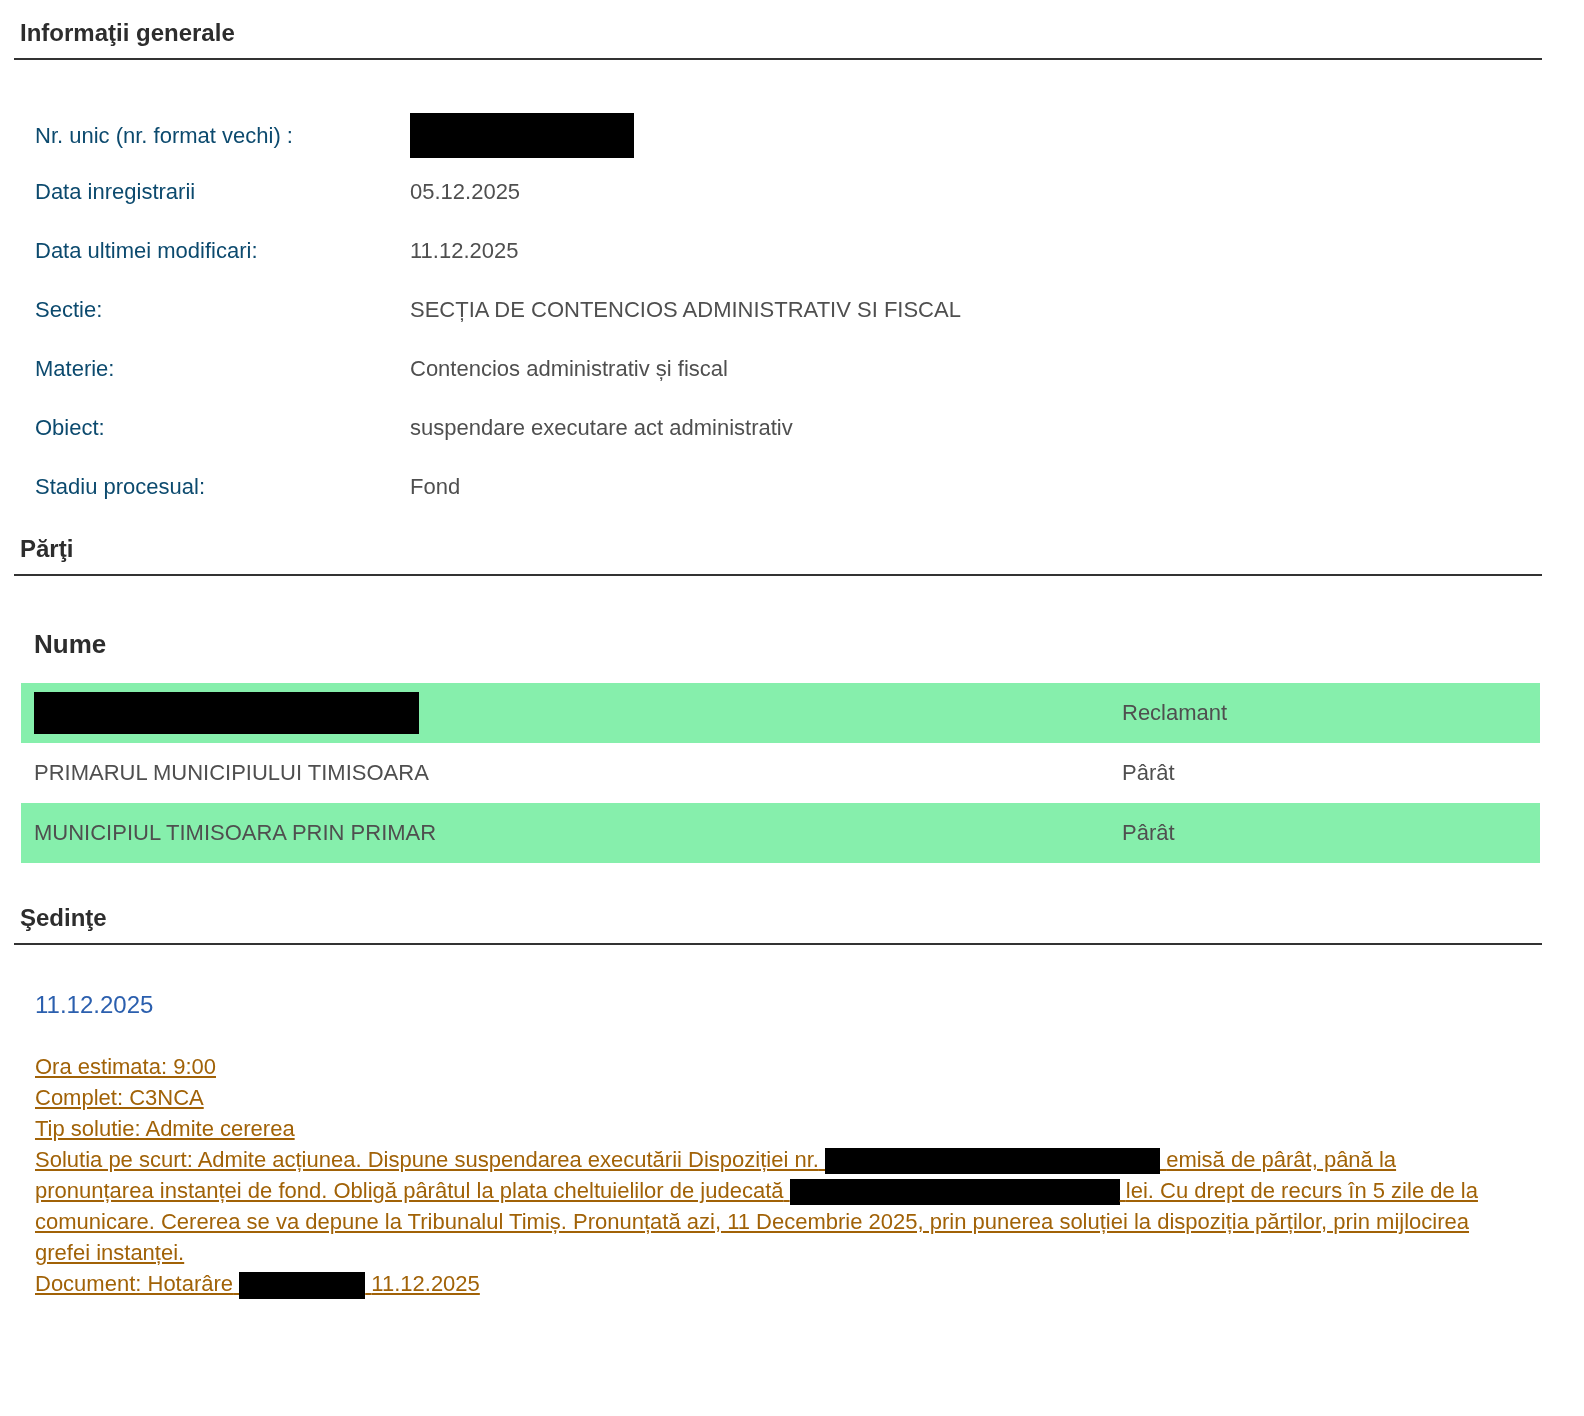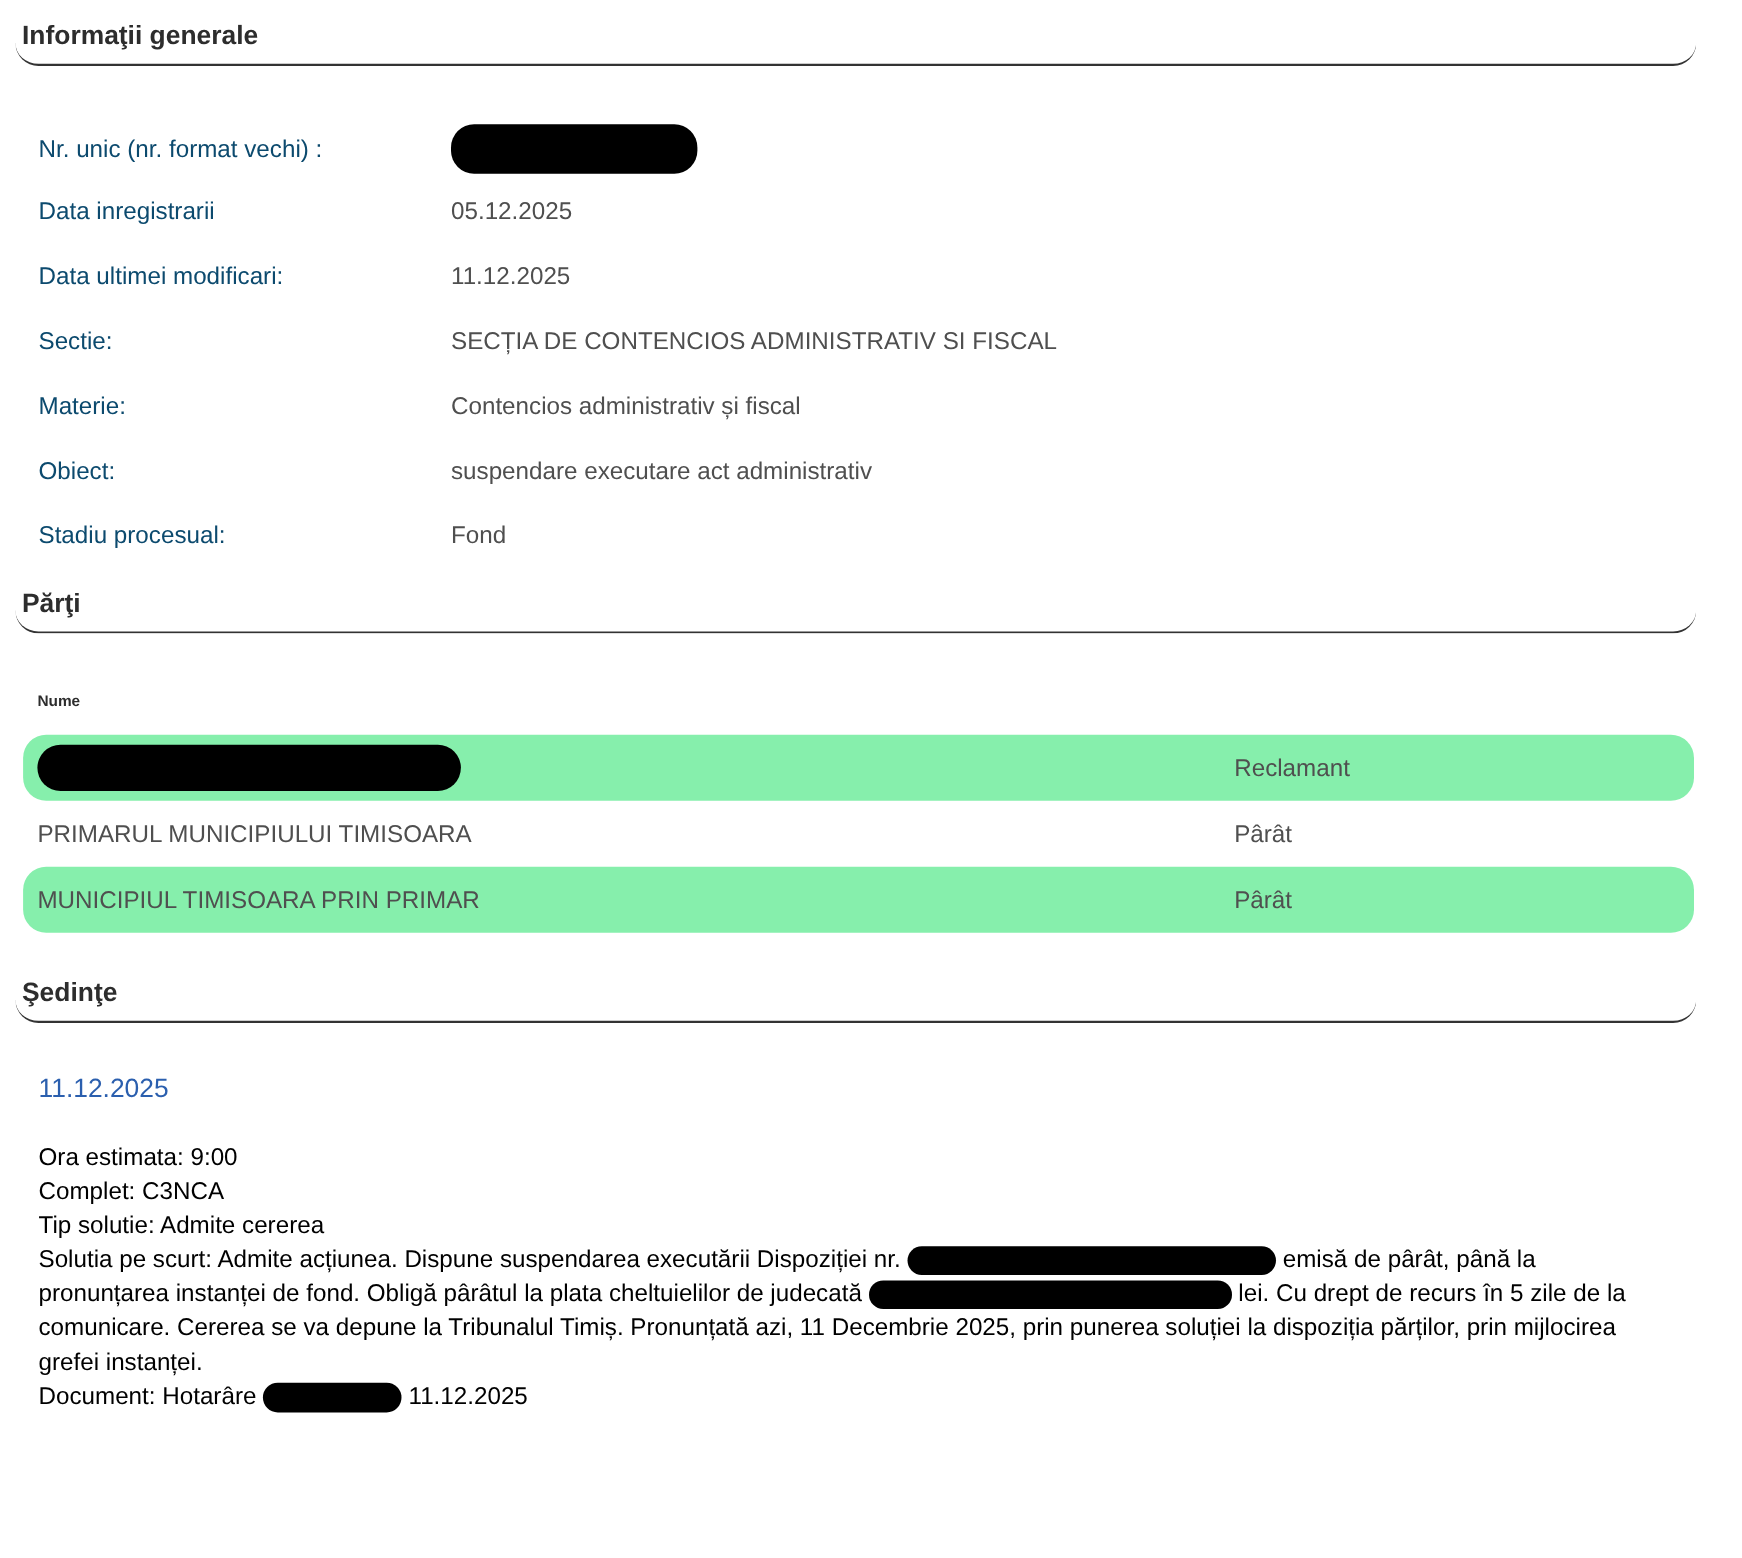--- a/index.html
+++ b/index.html
@@ -1,15 +1,15 @@
 <!DOCTYPE html>
 <html lang="ro"><head>
 <meta charset="utf-8">
 <style>
-  * { box-sizing: border-box; border-radius: 21px; }
+  * { box-sizing: border-box; }
   html, body {
     margin: 0; padding: 0;
     width: 1584px; height: 1416px;
     background: #ffffff;
     font-family: "Liberation Sans", "DejaVu Sans", sans-serif;
     color: #4f4f4f;
     overflow: hidden;
   }
   .page { width: 1584px; height: 1416px; padding-top: 18px; }
 
@@ -37,39 +37,39 @@
   .redact { background: #000000; display: block; }
   .redact-case-number { width: 224px; height: 45px; }
   .redact-party { width: 385px; height: 42px; }
   .redact-inline { display: inline-block; vertical-align: middle; height: 26px; }
   .redact-dispozitie { width: 335px; }
   .redact-amount { width: 330px; }
   .redact-document { width: 126px; height: 27px; }
 
   
   .parties { margin: 0 44px 0 21px; }
-  .parties-header { display: flex; margin-top: 53px; margin-bottom: 23px; font-size: 14px; font-weight: 700; color: #2d2d2d; flex-direction: column; }
+  .parties-header { display: flex; margin-top: 53px; margin-bottom: 23px; font-size: 26px; font-weight: 700; color: #2d2d2d; flex-direction: column; }
   .parties-header .col-name { flex: 1 1 auto; padding-left: 13px; }
   .parties-header .col-role { flex: 0 0 423px; padding-left: 5px; }
   .party-row { display: flex; align-items: center; height: 60px; font-size: 22px; color: #4f4f4f; }
   .party-row.alt { background: #86efac; }
   .party-row .col-name { flex: 1 1 auto; padding-left: 13px; }
   .party-row .col-role { flex: 0 0 423px; padding-left: 5px; }
 
   
   .hearing { margin: 0 42px 0 35px; }
   .hearing-date {
     display: inline-block;
     margin-top: 46px;
     font-size: 24px;
     color: #2b5fae;
     text-decoration: none;
     cursor: pointer;
   }
-  .hearing-details { margin-top: 32px; width: 1478px; font-size: 22px; line-height: 31px; color: #000000; }
+  .hearing-details { margin-top: 32px; width: 1478px; font-size: 22px; line-height: 31px; color: #a16207; text-decoration: underline; }
   .hearing-details .line { margin: 0; }
 </style>
 </head>
 <body>
 
 <div class="page">
 
   <h2 class="section-title">Informaţii generale</h2>
 
   <div class="info-list">

